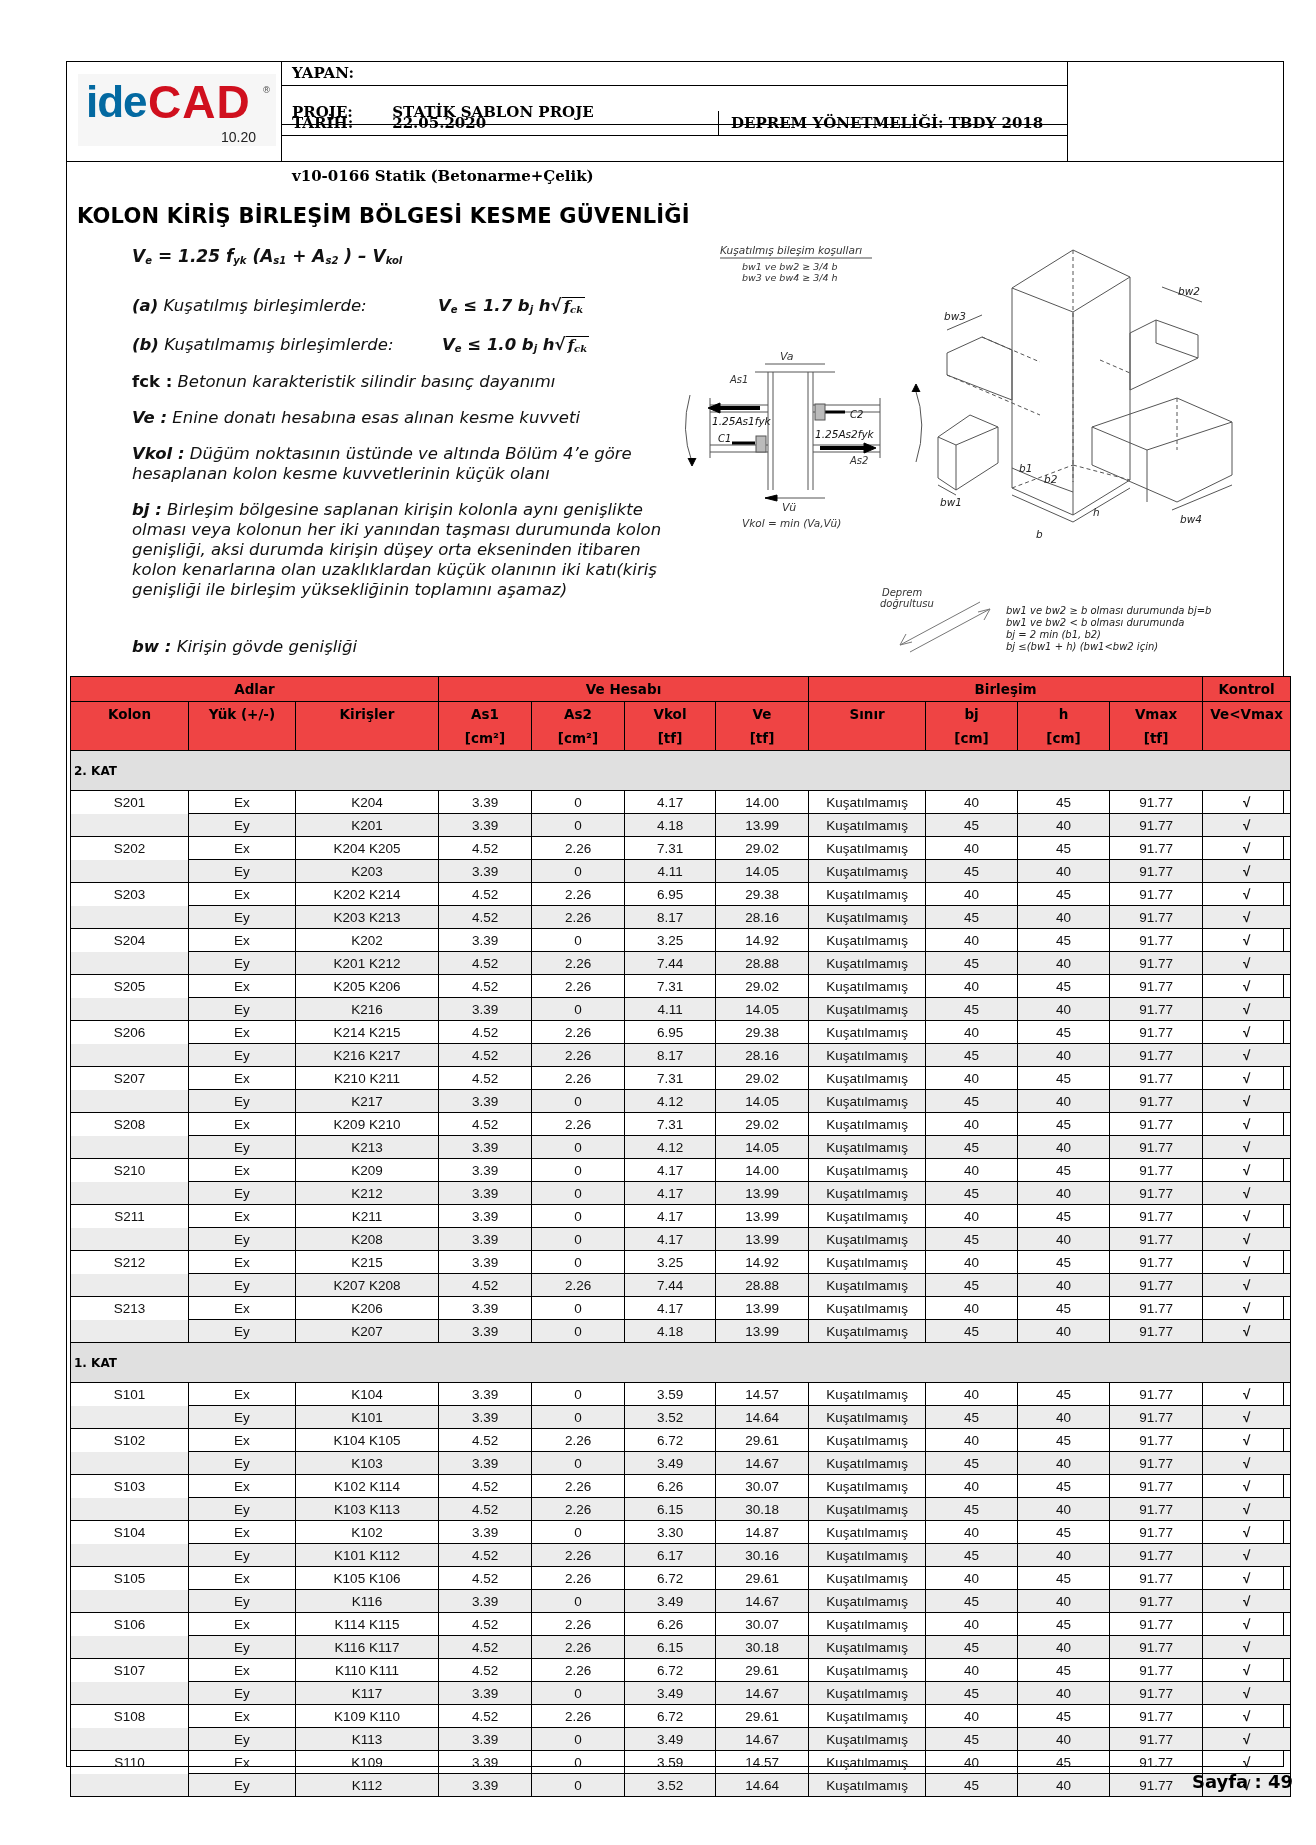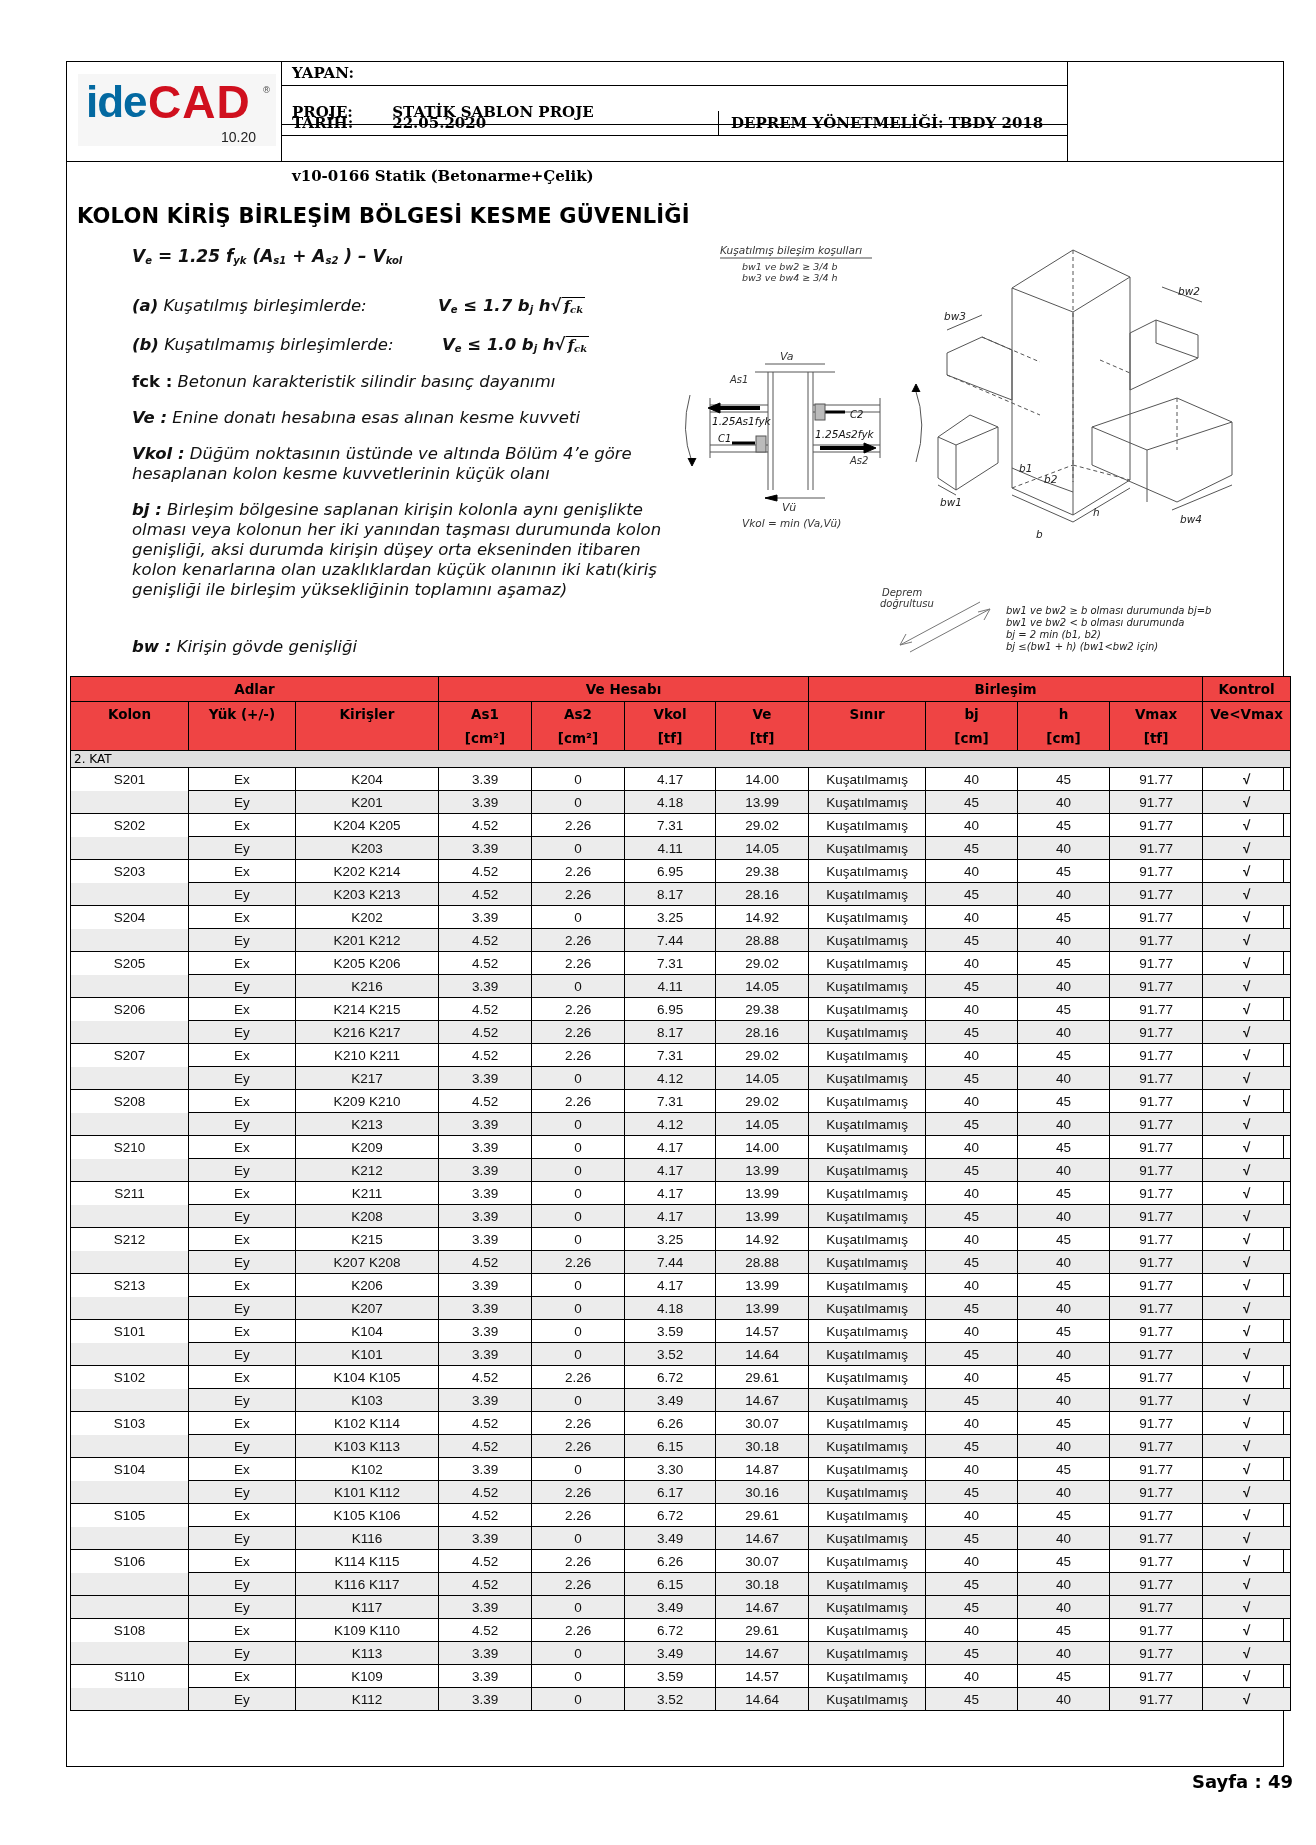--- a/index.html
+++ b/index.html
@@ -34,21 +34,21 @@
   
   .diagram { position: absolute; left: 660px; top: 240px; width: 600px; height: 420px; }
   .diagram text { font-family: "DejaVu Sans", sans-serif; font-style: italic; }
 
   
   .tbl { position: absolute; left: 70px; top: 676px; width: 1210px; border-collapse: collapse; table-layout: fixed; font-family: "Liberation Sans", sans-serif; }
   .tbl td, .tbl th { border: 1.3px solid #000; text-align: center; overflow: hidden; white-space: nowrap; }
   .tbl th { background: #ef4444; font-family: "DejaVu Sans", sans-serif; font-weight: bold; font-size: 13.5px; }
   .tbl tr.h1 th { height: 25px; }
   .tbl tr.h2 th { height: 48px; vertical-align: top; line-height: 24px; }
-  .tbl tr.kat td { background: #e0e0e0; text-align: left; font-family: "DejaVu Sans", sans-serif; font-weight: normal; font-size: 12px; padding-left: 3px; height: 17px; }
+  .tbl tr.kat td { background: #e0e0e0; text-align: left; font-family: "DejaVu Sans", sans-serif; font-weight: bold; font-size: 12px; padding-left: 3px; height: 40px; }
   .tbl tr.dr td { height: 23px; font-size: 13.5px; padding: 0; color: #111; }
   .tbl tr.dr.alt td { background: #ececec; }
   .tbl tr.dr td.kol-cell { border-bottom: none; }
   .tbl tr.dr.second td.kol-cell { border-top: none; border-bottom: 1.3px solid #000; }
   .tbl td.chk { color: #22a63a; font-weight: bold; font-size: 14px; }
 
   .page-no { position: absolute; left: 1192px; top: 1771px; font-family: "DejaVu Sans", sans-serif; font-weight: bold; font-size: 18px; }
 </style>
 </head>
 <body>
@@ -639,20 +639,23 @@
         <td>3.39</td>
         <td>0</td>
         <td>4.18</td>
         <td>13.99</td>
         <td>Kuşatılmamış</td>
         <td>45</td>
         <td>40</td>
         <td>91.77</td>
         <td class="chk">√</td>
       </tr>
+      <tr class="kat">
+        <td colspan="12">1. KAT</td>
+      </tr>
       <tr class="dr">
         <td class="kol-cell">S101</td>
         <td>Ex</td>
         <td>K104</td>
         <td>3.39</td>
         <td>0</td>
         <td>3.59</td>
         <td>14.57</td>
         <td>Kuşatılmamış</td>
         <td>40</td>
@@ -807,20 +810,34 @@
         <td>4.52</td>
         <td>2.26</td>
         <td>6.15</td>
         <td>30.18</td>
         <td>Kuşatılmamış</td>
         <td>45</td>
         <td>40</td>
         <td>91.77</td>
         <td class="chk">√</td>
       </tr>
+      <tr class="dr">
+        <td class="kol-cell">S107</td>
+        <td>Ex</td>
+        <td>K110 K111</td>
+        <td>4.52</td>
+        <td>2.26</td>
+        <td>6.72</td>
+        <td>29.61</td>
+        <td>Kuşatılmamış</td>
+        <td>40</td>
+        <td>45</td>
+        <td>91.77</td>
+        <td class="chk">√</td>
+      </tr>
       <tr class="dr alt second">
         <td class="kol-cell"></td>
         <td>Ey</td>
         <td>K117</td>
         <td>3.39</td>
         <td>0</td>
         <td>3.49</td>
         <td>14.67</td>
         <td>Kuşatılmamış</td>
         <td>45</td>

